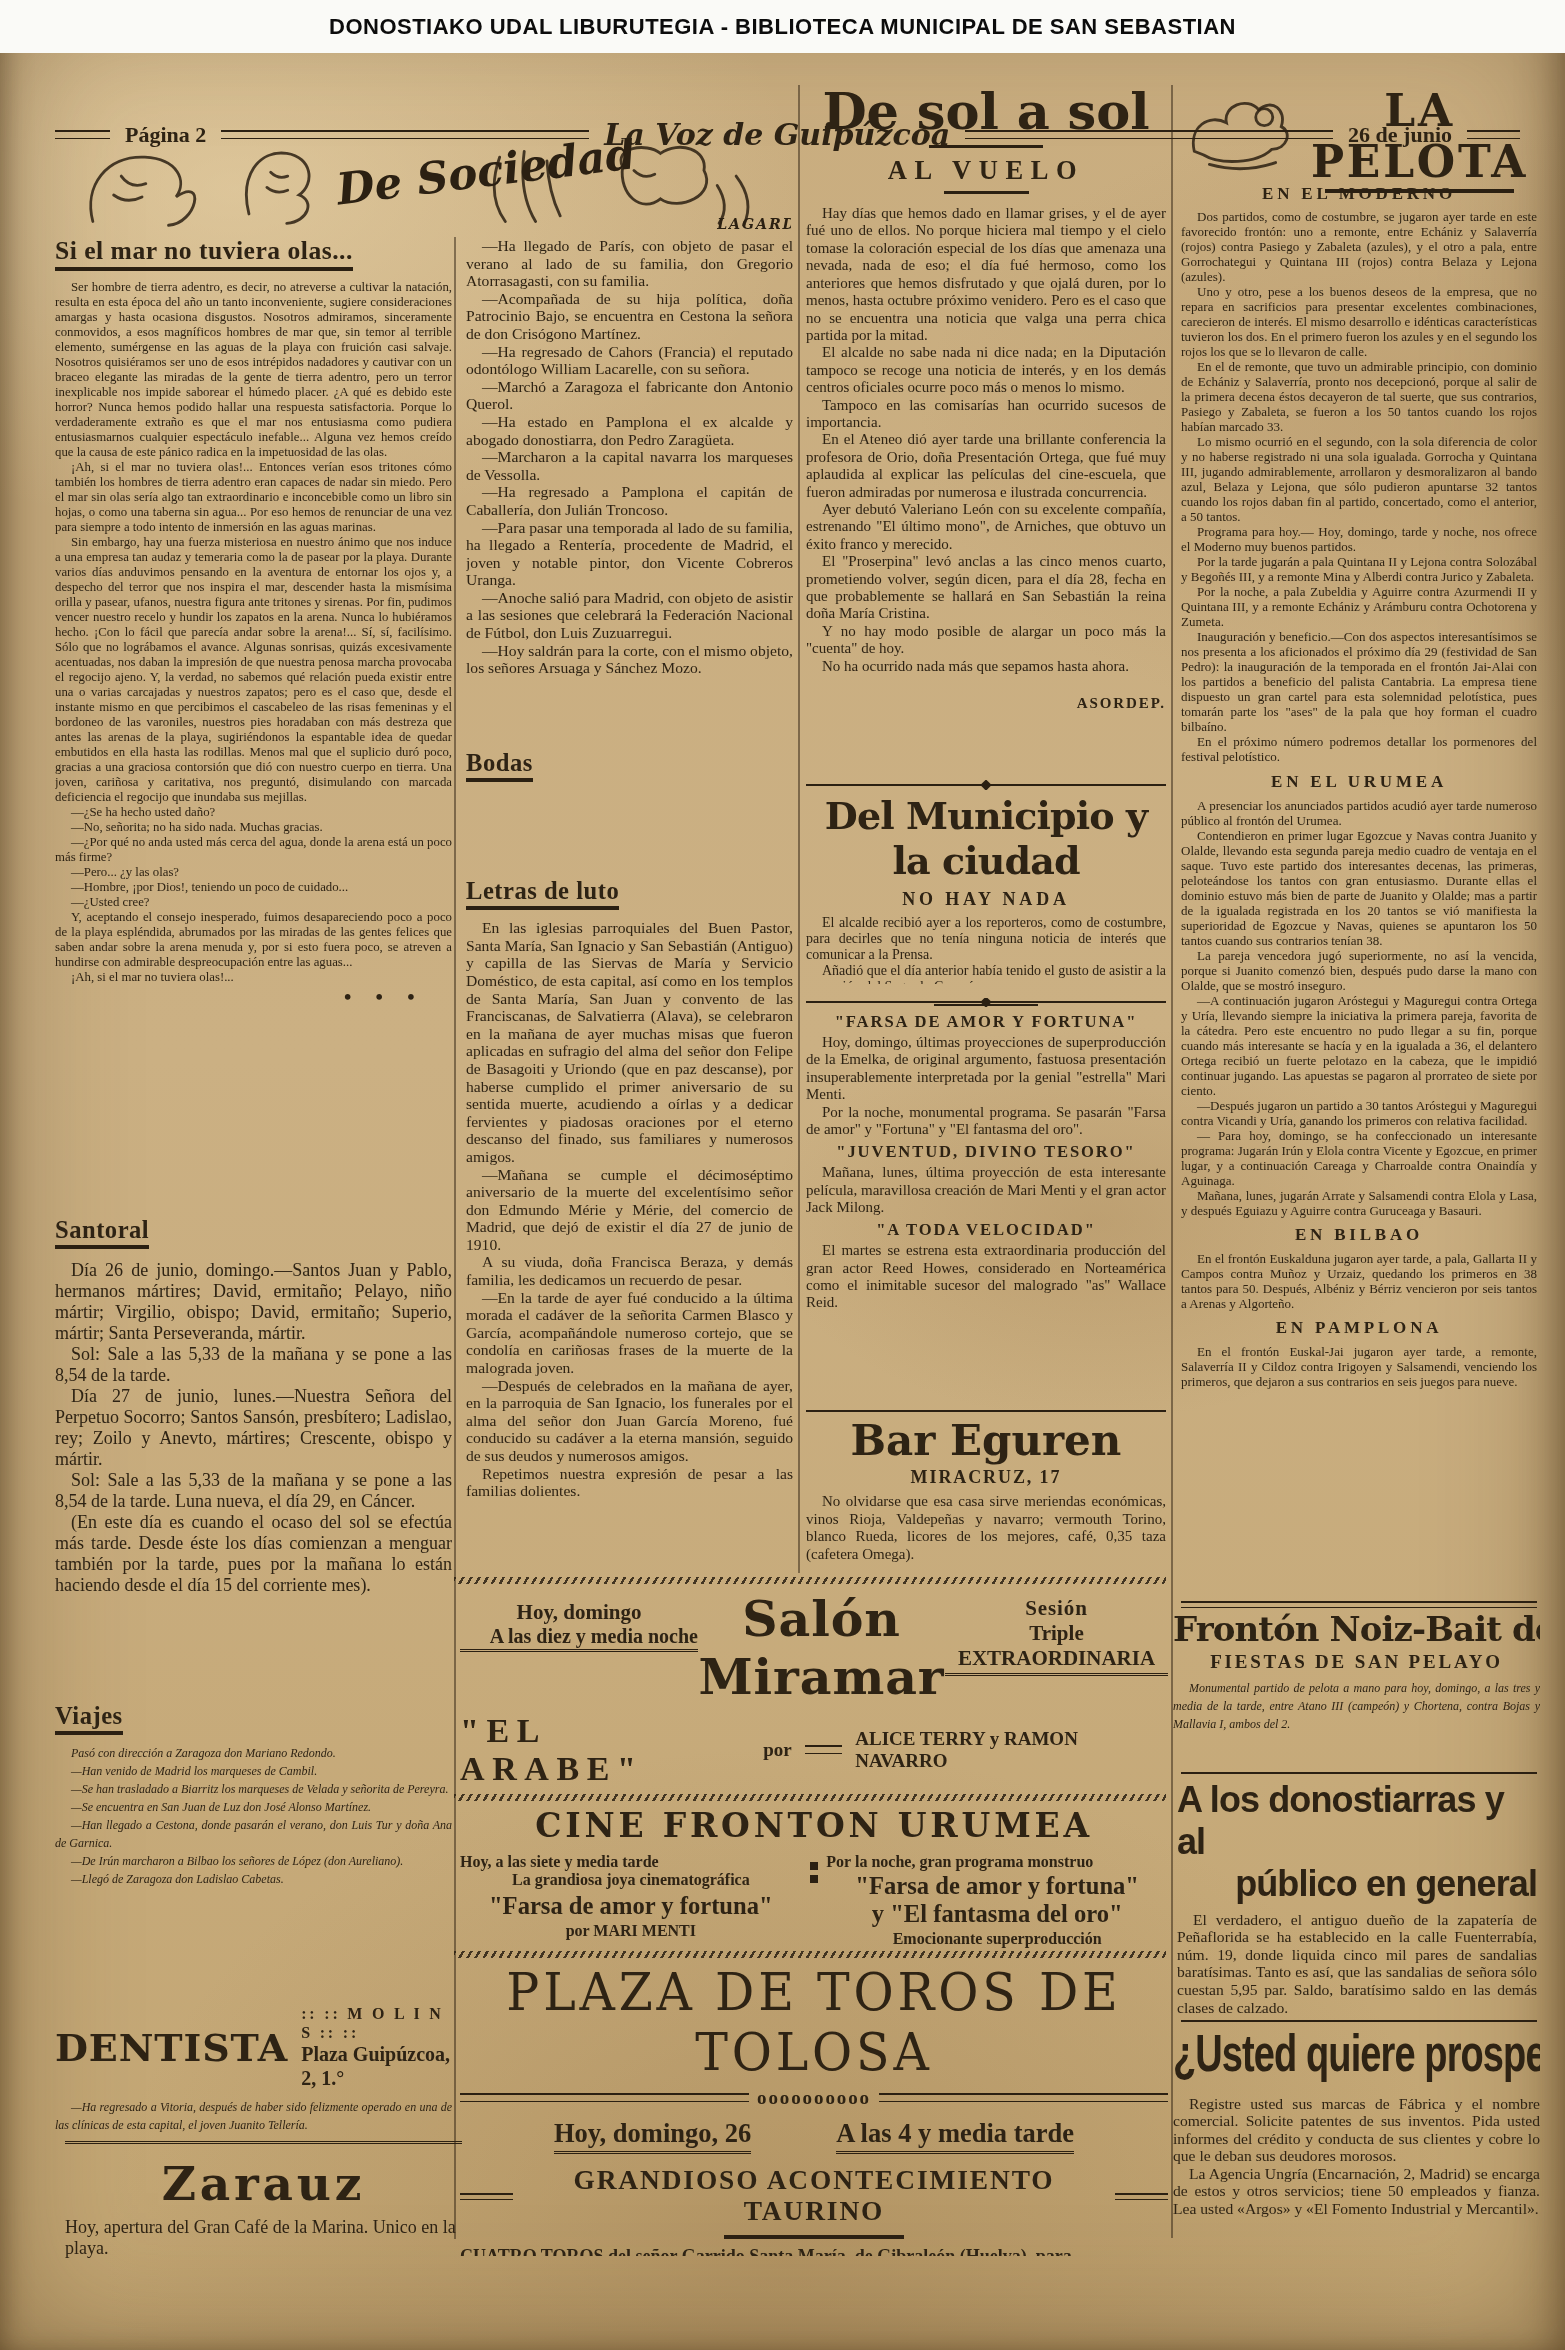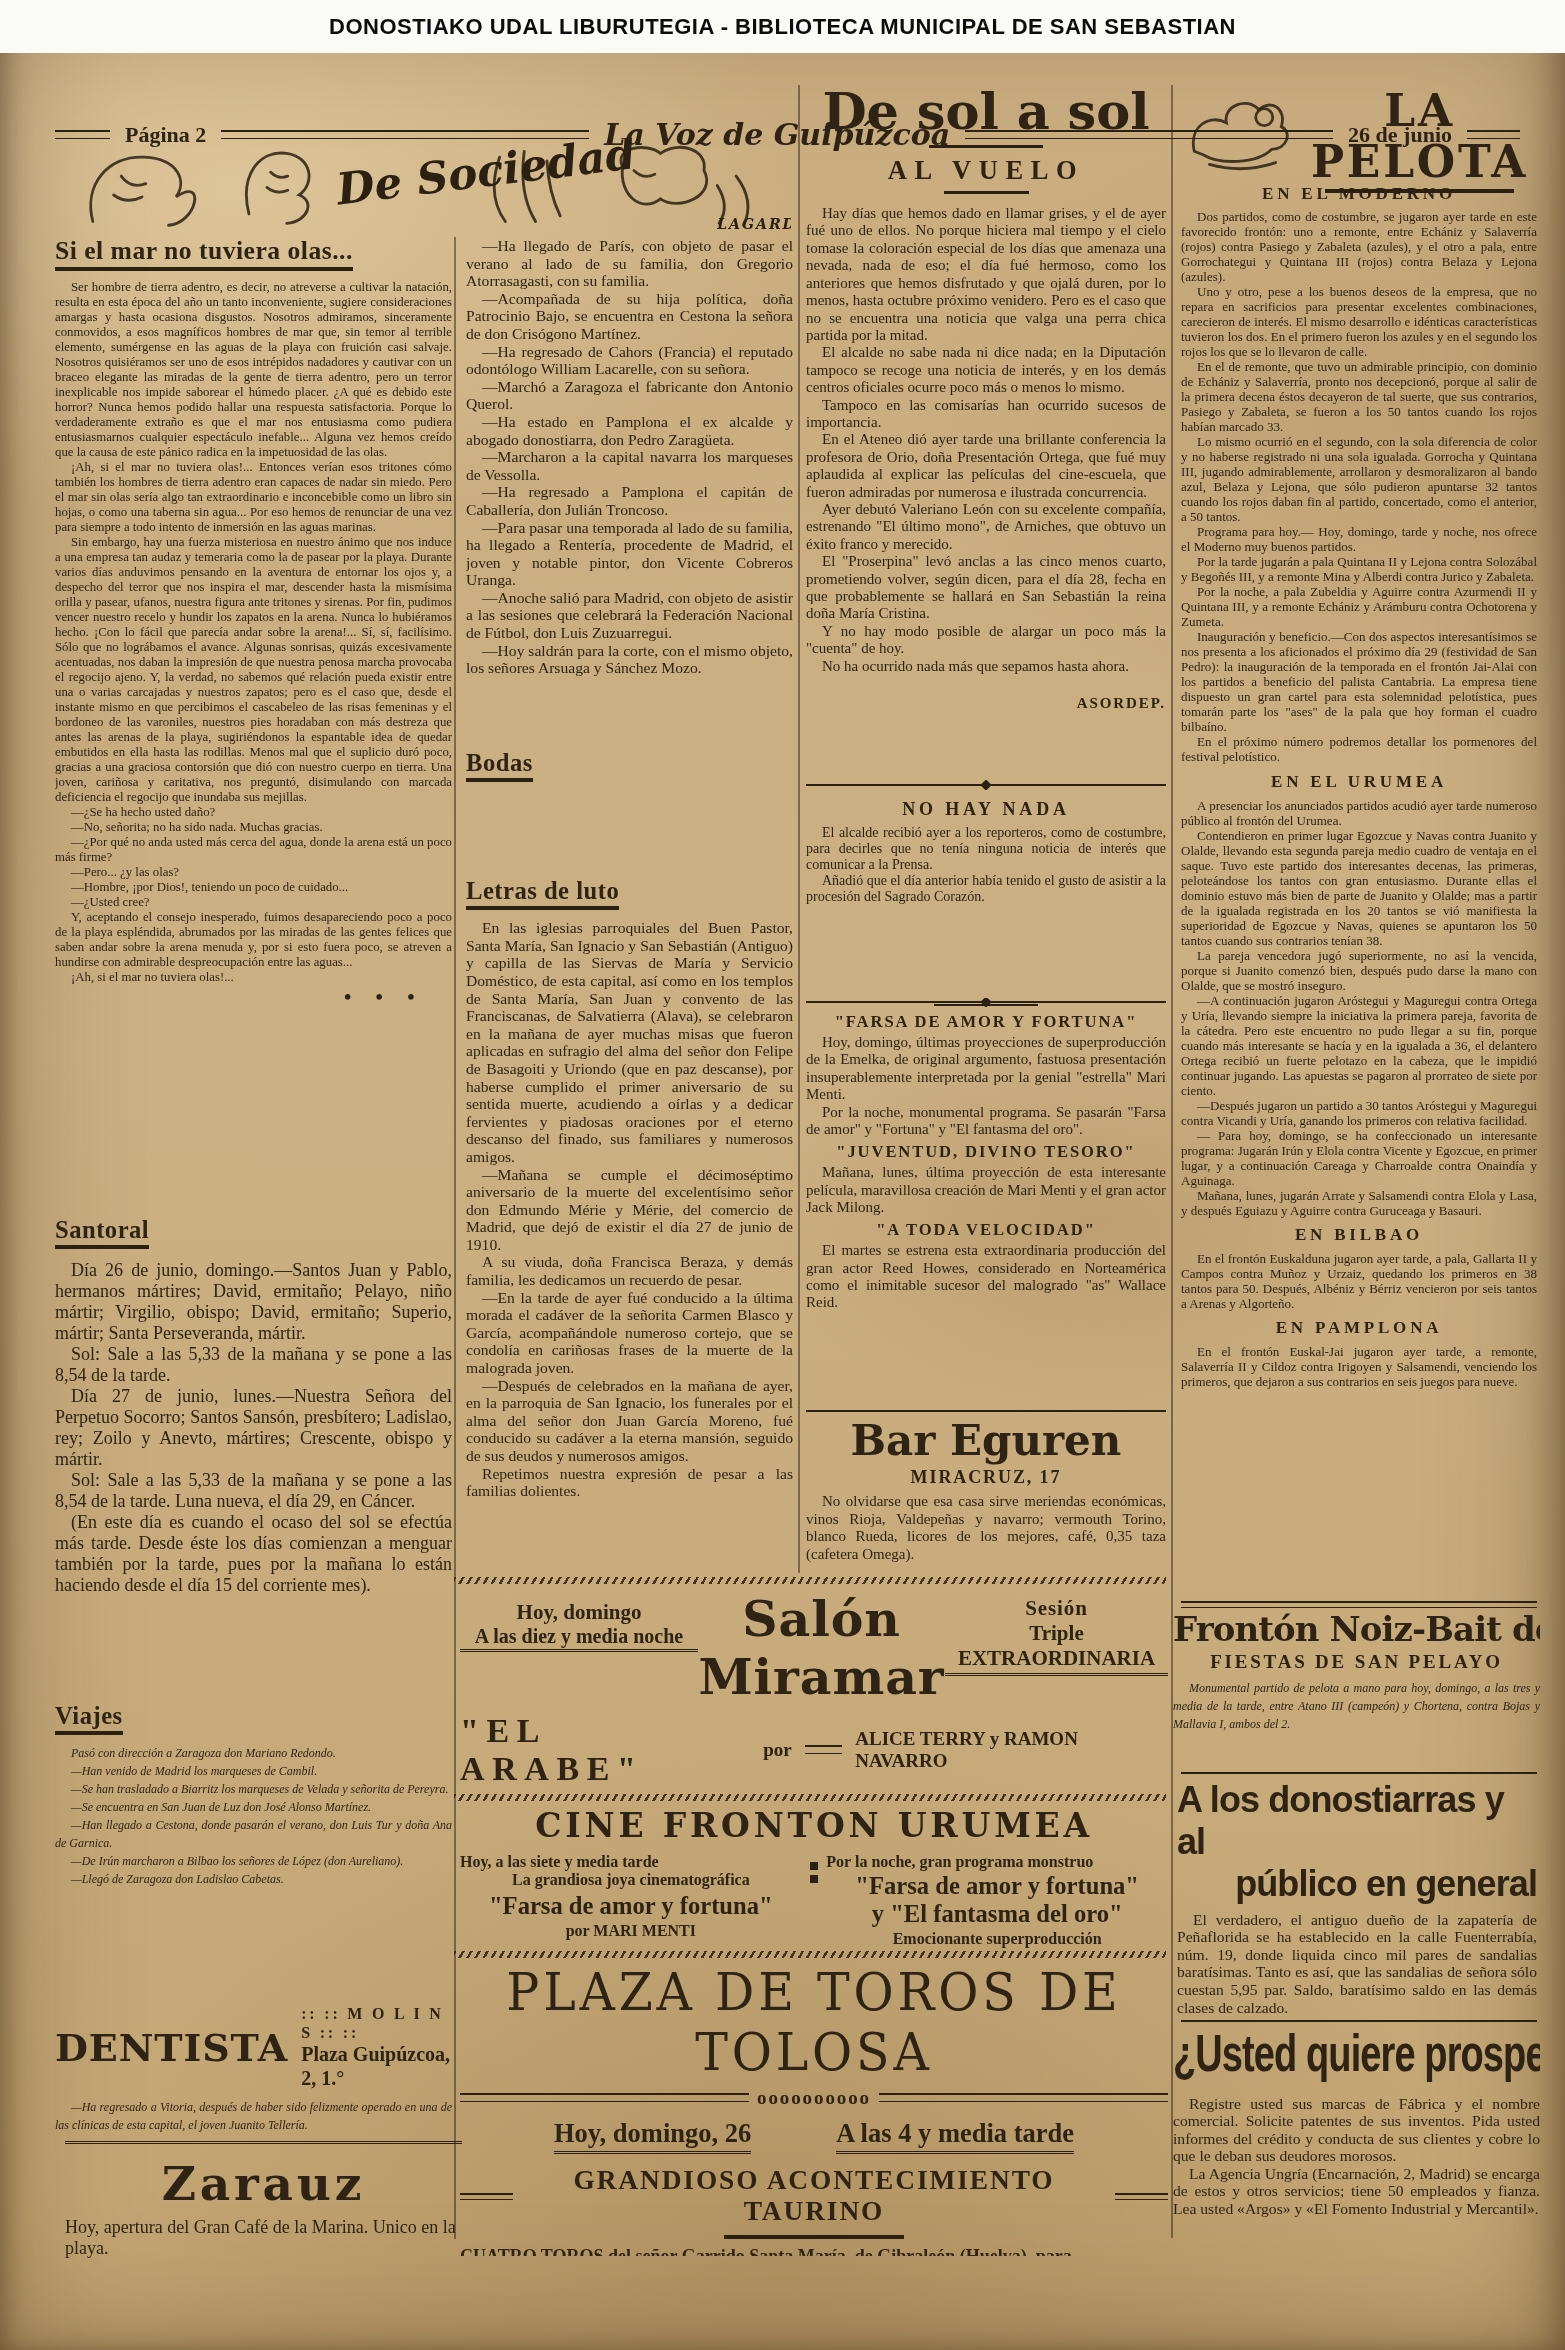--- a/index.html
+++ b/index.html
@@ -183,20 +183,21 @@
         <p class="para">El "Proserpina" levó anclas a las cinco menos cuarto, prometiendo volver, según dicen, para el día 28, fecha en que probablemente se hallará en San Sebastián la reina doña María Cristina.</p>
         <p class="para">Y no hay modo posible de alargar un poco más la "cuenta" de hoy.</p>
         <p class="para">No ha ocurrido nada más que sepamos hasta ahora.</p>
       </div>
     <p class="sig s16" style="margin-top:20px;">ASORDEP.</p>
   </section>
 
   <div class="abs orn" style="left:806px;top:780px;width:360px;"></div>
 
   <section class="abs" style="left:806px;top:793px;width:360px;height:191px;">
+    <h1 class="ctr" style="font-family:'DejaVu Serif',serif;font-weight:bold;font-size:38px;letter-spacing:-0.9px;">Del Municipio y la ciudad</h1>
     <h3 class="ctr" style="font-weight:bold;font-size:18px;letter-spacing:3.8px;margin:5.7px 0 5.7px;">NO HAY NADA</h3>
     <div class="txt s15">
         <p class="para">El alcalde recibió ayer a los reporteros, como de costumbre, para decirles que no tenía ninguna noticia de interés que comunicar a la Prensa.</p>
         <p class="para">Añadió que el día anterior había tenido el gusto de asistir a la procesión del Sagrado Corazón.</p>
       </div>
   </section>
 
   <div class="abs orn" style="left:806px;top:988px;width:360px;"></div>
 
   <section class="abs" style="left:806px;top:999px;width:360px;height:407px;">
@@ -298,21 +299,21 @@
         <p class="para">La Agencia Ungría (Encarnación, 2, Madrid) se encarga de estos y otros servicios; tiene 50 empleados y fianza. Lea usted «Argos» y «El Fomento Industrial y Mercantil».</p>
       </div>
   </section>
 
   <div class="abs wavy" style="left:454px;top:1577px;width:712px;"></div>
 
   <section class="abs" style="left:460px;top:1590px;width:708px;height:203px;">
     <div style="display:flex;align-items:flex-start;">
       <div style="width:238px;padding-top:9.5px;">
         <p class="b" style="font-size:21px;text-align:center;">Hoy, domingo</p>
-        <p class="b udbl" style="font-size:20px;text-align:center;">A las diez y media noche</p>
+        <p class="b udbl" style="font-size:20px;text-align:right;">A las diez y media noche</p>
       </div>
       <h1 style="flex:1;text-align:center;font-family:'DejaVu Serif',serif;font-weight:bold;font-size:49px;letter-spacing:0.9px;">Salón Miramar</h1>
       <div style="width:223px;padding-top:5.7px;text-align:center;">
         <p class="b" style="font-size:21px;letter-spacing:0.9px;">Sesión</p>
         <p class="b udbl" style="font-size:21px;">Triple EXTRAORDINARIA</p>
       </div>
     </div>
     <div style="display:flex;align-items:center;margin-top:5.7px;">
       <span style="font-weight:bold;font-size:34px;letter-spacing:7.6px;">"EL ARABE"</span>
       <span class="mrule" style="flex:1;margin:0 13.2px;"></span>

